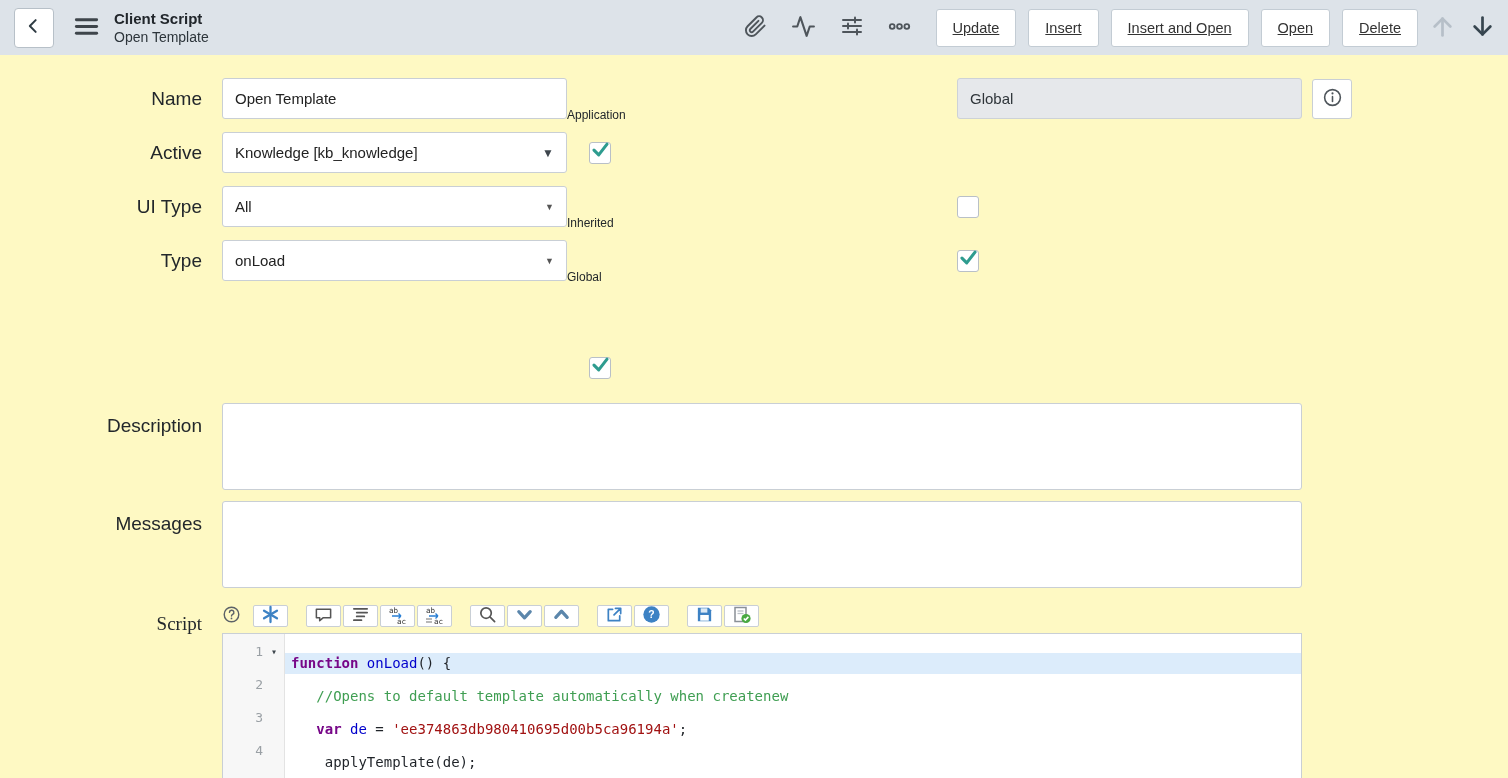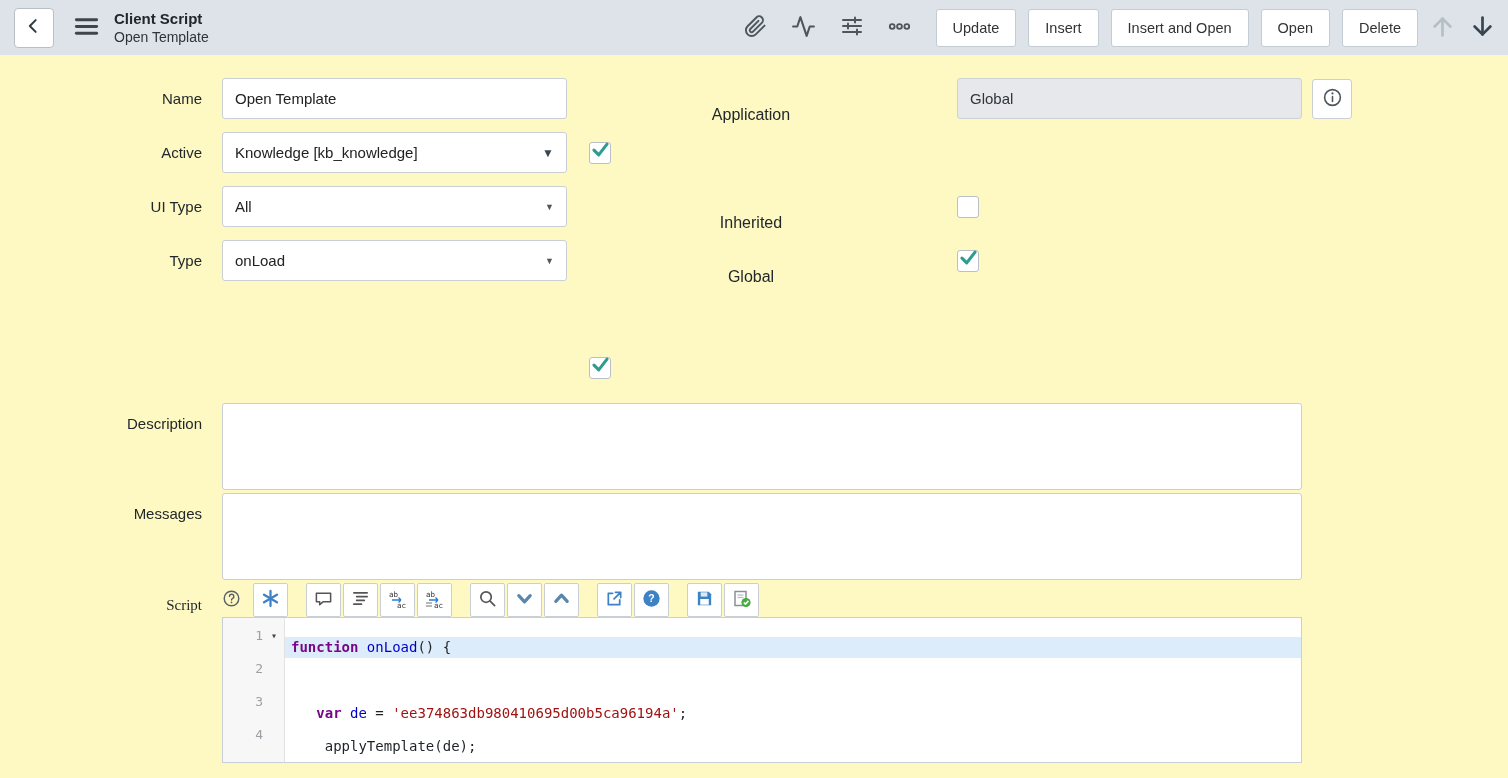--- a/index.html
+++ b/index.html
@@ -11,59 +11,59 @@
   .topbar { height:55px; background:var(--header-bg,#dde3e9); display:flex; align-items:center; padding:0 10px 0 14px; }
   .back-btn { width:40px; height:40px; background:#fff; border:1px solid #b7c0c8; border-radius:4px;
               display:flex; align-items:center; justify-content:center; margin-right:14px; cursor:pointer; }
   .menu-btn { background:none; border:none; width:36px; height:36px; display:flex; align-items:center; justify-content:center; margin-right:10px; cursor:pointer; }
   .title-block { line-height:1.3; }
   .title { font-size:15px; font-weight:bold; color:#21262b; }
   .subtitle { font-size:14px; color:#2d353b; }
   .spacer { flex:1; }
   .hicon { background:none; border:none; width:34px; height:34px; display:flex; align-items:center; justify-content:center; margin:0 7px; cursor:pointer; }
   .btn { height:38px; padding:0 16px; background:#fff; border:1px solid #c3ccd4; border-radius:3px;
-         font-family:inherit; font-size:14.5px; color:#333; margin-left:12px; cursor:pointer; white-space:nowrap; }
+         font-family:inherit; font-size:14.5px; color:#333; margin-left:12px; cursor:pointer; white-space:nowrap;text-decoration:underline; }
   .nav-arrow { background:none; border:none; width:32px; height:34px; display:flex; align-items:center; justify-content:center; margin-left:8px; cursor:pointer; }
 
   
   .form-body { padding-top:23px; }
   .columns { display:flex; margin-bottom:2px; }
   .frow { display:flex; align-items:center; height:41px; margin-bottom:13px; }
-  .flabel { width:202px; text-align:right; font-size:15px; color:#22272b; flex:none; }
-  .rlabel { width:368px; text-align:center; font-size:16px; color:#22272b; flex:none;margin-top:32px; }
+  .flabel { width:202px; text-align:right; font-size:19px; color:#22272b; flex:none; }
+  .rlabel { width:368px; text-align:left; font-size:12px; color:#22272b; flex:none;margin-top:32px; }
   .finput { width:345px; height:41px; border:1px solid #c9cfd5; border-radius:3px; padding:0 12px;
             font-family:inherit; font-size:15px; color:#222; margin-left:20px; background:#fff; }
   .fselect { width:345px; height:41px; border:1px solid #c9cfd5; border-radius:3px; padding:0 12px;
              margin-left:20px; background:#fff; display:flex; align-items:center; justify-content:space-between;
              font-size:15px; color:#222; cursor:pointer; }
   .arrow-big { font-size:12px; color:#3e464d; }
   .arrow-small { font-size:9px; color:#555; }
   .readonly-field { width:345px; height:41px; border:1px solid #cdd2d7; border-radius:3px; padding:0 12px;
                     margin-left:22px; background:#e6e8eb; display:flex; align-items:center; font-size:15px; color:#2f353a; }
   .info-btn { width:40px; height:40px; margin-left:10px; background:#fff; border:1px solid #c9cfd5; border-radius:3px;
               display:flex; align-items:center; justify-content:center; cursor:pointer; }
   .checkbox { width:22px; height:22px; margin-left:22px; border:1px solid #b9c0c7; border-radius:3px; background:#fff;
               position:relative; cursor:pointer; flex:none; }
   .checkbox svg { position:absolute; top:-3px; left:1px; overflow:visible; }
   .isolate { margin-top:66px; }
 
-  .wide-row { display:flex; margin-bottom:3px; }
+  .wide-row { display:flex; margin-bottom:11px; }
   .wide-row .flabel { padding-top:12px; }
   .ftextarea { width:1080px; height:87px; margin-left:20px; border:1px solid #c9cfd5; border-radius:3px;
                resize:none; font-family:inherit; font-size:15px; padding:8px 12px; }
 
   
   .script-row { display:flex; }
   .script-label { padding-top:14px;font-family:Liberation Serif, serif; }
   .script-area { margin-left:20px; width:1080px; }
   .toolbar { display:flex; align-items:center; height:34px; }
   .help-q { margin-right:12px; display:flex; align-items:center; cursor:pointer; }
   .tb-groups { display:flex; gap:18px; }
   .tb-group { display:flex; gap:2px; }
-  .tb-btn { width:35px; height:34px; background:#fff; border:1px solid #c9cfd5; border-radius:2px;
+  .tb-btn { width:35px; height:22px; background:#fff; border:1px solid #c9cfd5; border-radius:2px;
             display:flex; align-items:center; justify-content:center; padding:0; cursor:pointer; }
 
   .editor { border:1px solid #c9cfd5; height:146px; position:relative; overflow:hidden; background:#fff; }
   .gutter-bg { position:absolute; left:0; top:0; bottom:0; width:62px; background:#f7f7f7; border-right:1px solid #e3e3e3; }
   .lines { position:relative; padding-top:7px; font-family:"DejaVu Sans Mono", monospace; font-size:14px; line-height:21px; }
   .ed-row { display:flex; }
   .lnum { width:40px; text-align:right; color:#9aa0a5; font-size:13px; flex:none; }
   .fold { width:22px; text-align:center; color:#3e464d; font-size:10px; flex:none; cursor:pointer; }
   .code-cell { flex:1; padding-left:6px; white-space:pre; min-height:21px;margin-top:12px; }
   .hl .code-cell { background:var(--line-highlight,#dcecfb); }
@@ -335,21 +335,21 @@
           <div class="gutter-bg"></div>
           <div class="lines">
               <div class="ed-row hl">
                 <span class="lnum">1</span>
                 <span class="fold">▾</span>
                 <span class="code-cell"><span class="tok-kw">function </span><span class="tok-def">onLoad</span><span class="tok-plain">() {</span></span>
               </div>
               <div class="ed-row">
                 <span class="lnum">2</span>
                 <span class="fold"></span>
-                <span class="code-cell"><span class="tok-plain">   </span></span>
+                <span class="code-cell"><span class="tok-plain">   </span><span class="tok-comment">//Opens to default template automatically when createnew</span></span>
               </div>
               <div class="ed-row">
                 <span class="lnum">3</span>
                 <span class="fold"></span>
                 <span class="code-cell"><span class="tok-plain">   </span><span class="tok-kw">var</span><span class="tok-plain"> </span><span class="tok-def">de</span><span class="tok-plain"> = </span><span class="tok-str">'ee374863db980410695d00b5ca96194a'</span><span class="tok-plain">;</span></span>
               </div>
               <div class="ed-row">
                 <span class="lnum">4</span>
                 <span class="fold"></span>
                 <span class="code-cell"><span class="tok-plain">    applyTemplate(de);</span></span>

